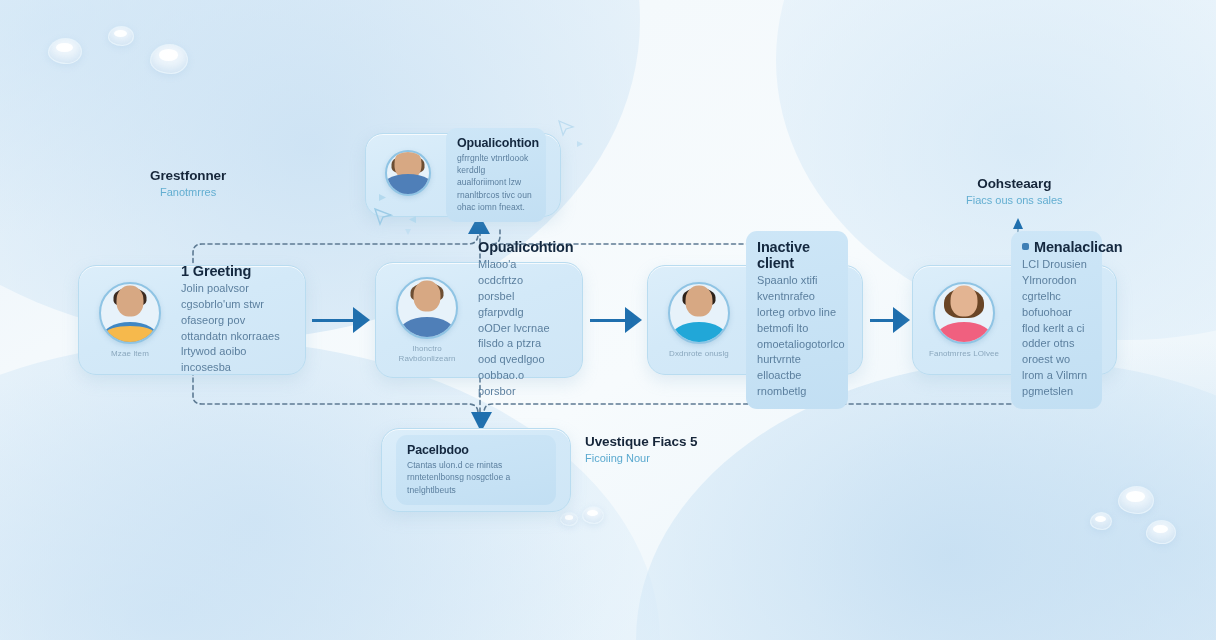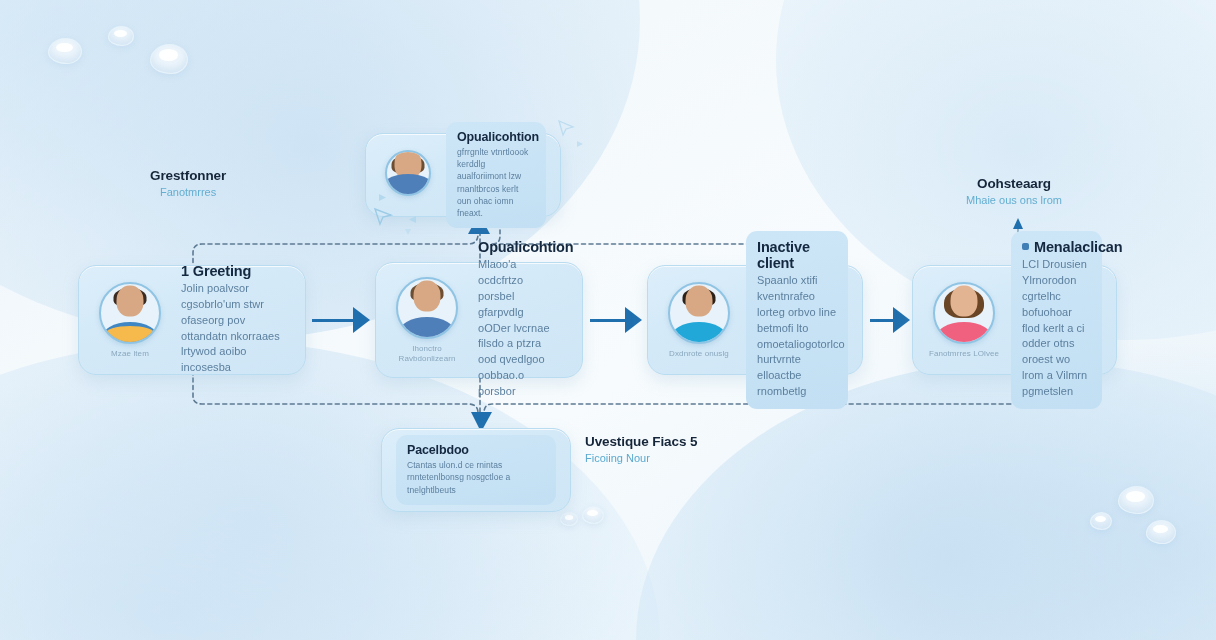--- a/index.html
+++ b/index.html
@@ -348,21 +348,21 @@
         <span class="hair"></span>
           <span class="face"></span>
           <span class="body"></span>
       </div>
       <div class="avatar-name"></div>
     </div>
     <div class="card-body">
       <div class="card-title">
         <span>Opualicohtion</span>
       </div>
-      <div class="card-text">gfrrgnlte vtnrtloook kerddlg aualforiimont lzw rnanltbrcos kerlt oun ohac iomn fneaxt.</div>
+      <div class="card-text">gfrrgnlte vtnrtloook kerddlg aualforiimont lzw rnanltbrcos tivc oun ohac iomn fneaxt.</div>
     </div>
   </div>
 
   <div class="card" id="card-greeting">
     <div class="avatar-wrap">
       <div class="avatar">
         <span class="hair"></span>
           <span class="face"></span>
           <span class="body"></span>
           <span class="collar"></span>
@@ -437,21 +437,21 @@
       <div class="card-text">Ctantas ulon.d ce rnintas rnntetenlbonsg nosgctloe a tnelghtlbeuts</div>
     </div>
   </div>
 
   <div class="caption" id="cap-left">
     <div class="cap-main">Grestfonner</div>
     <div class="cap-sub">Fanotmrres</div>
   </div>
   <div class="caption" id="cap-right">
     <div class="cap-main">Oohsteaarg</div>
-    <div class="cap-sub">Mhaie ous ons lrom</div>
+    <div class="cap-sub">Fiacs ous ons sales</div>
   </div>
   <div class="caption" id="cap-bottom">
     <div class="cap-main">Uvestique Fiacs 5</div>
     <div class="cap-sub">Ficoiing Nour</div>
   </div>
 
   <div class="glyph" style="left:372px; top:205px;">
     <svg width="22" height="22" viewBox="0 0 22 22">
         <path d="M3 4 L19 10 L11 12 L8 19 Z" fill="none" stroke="#9ccbe6" stroke-width="1.4"></path>
       </svg>

